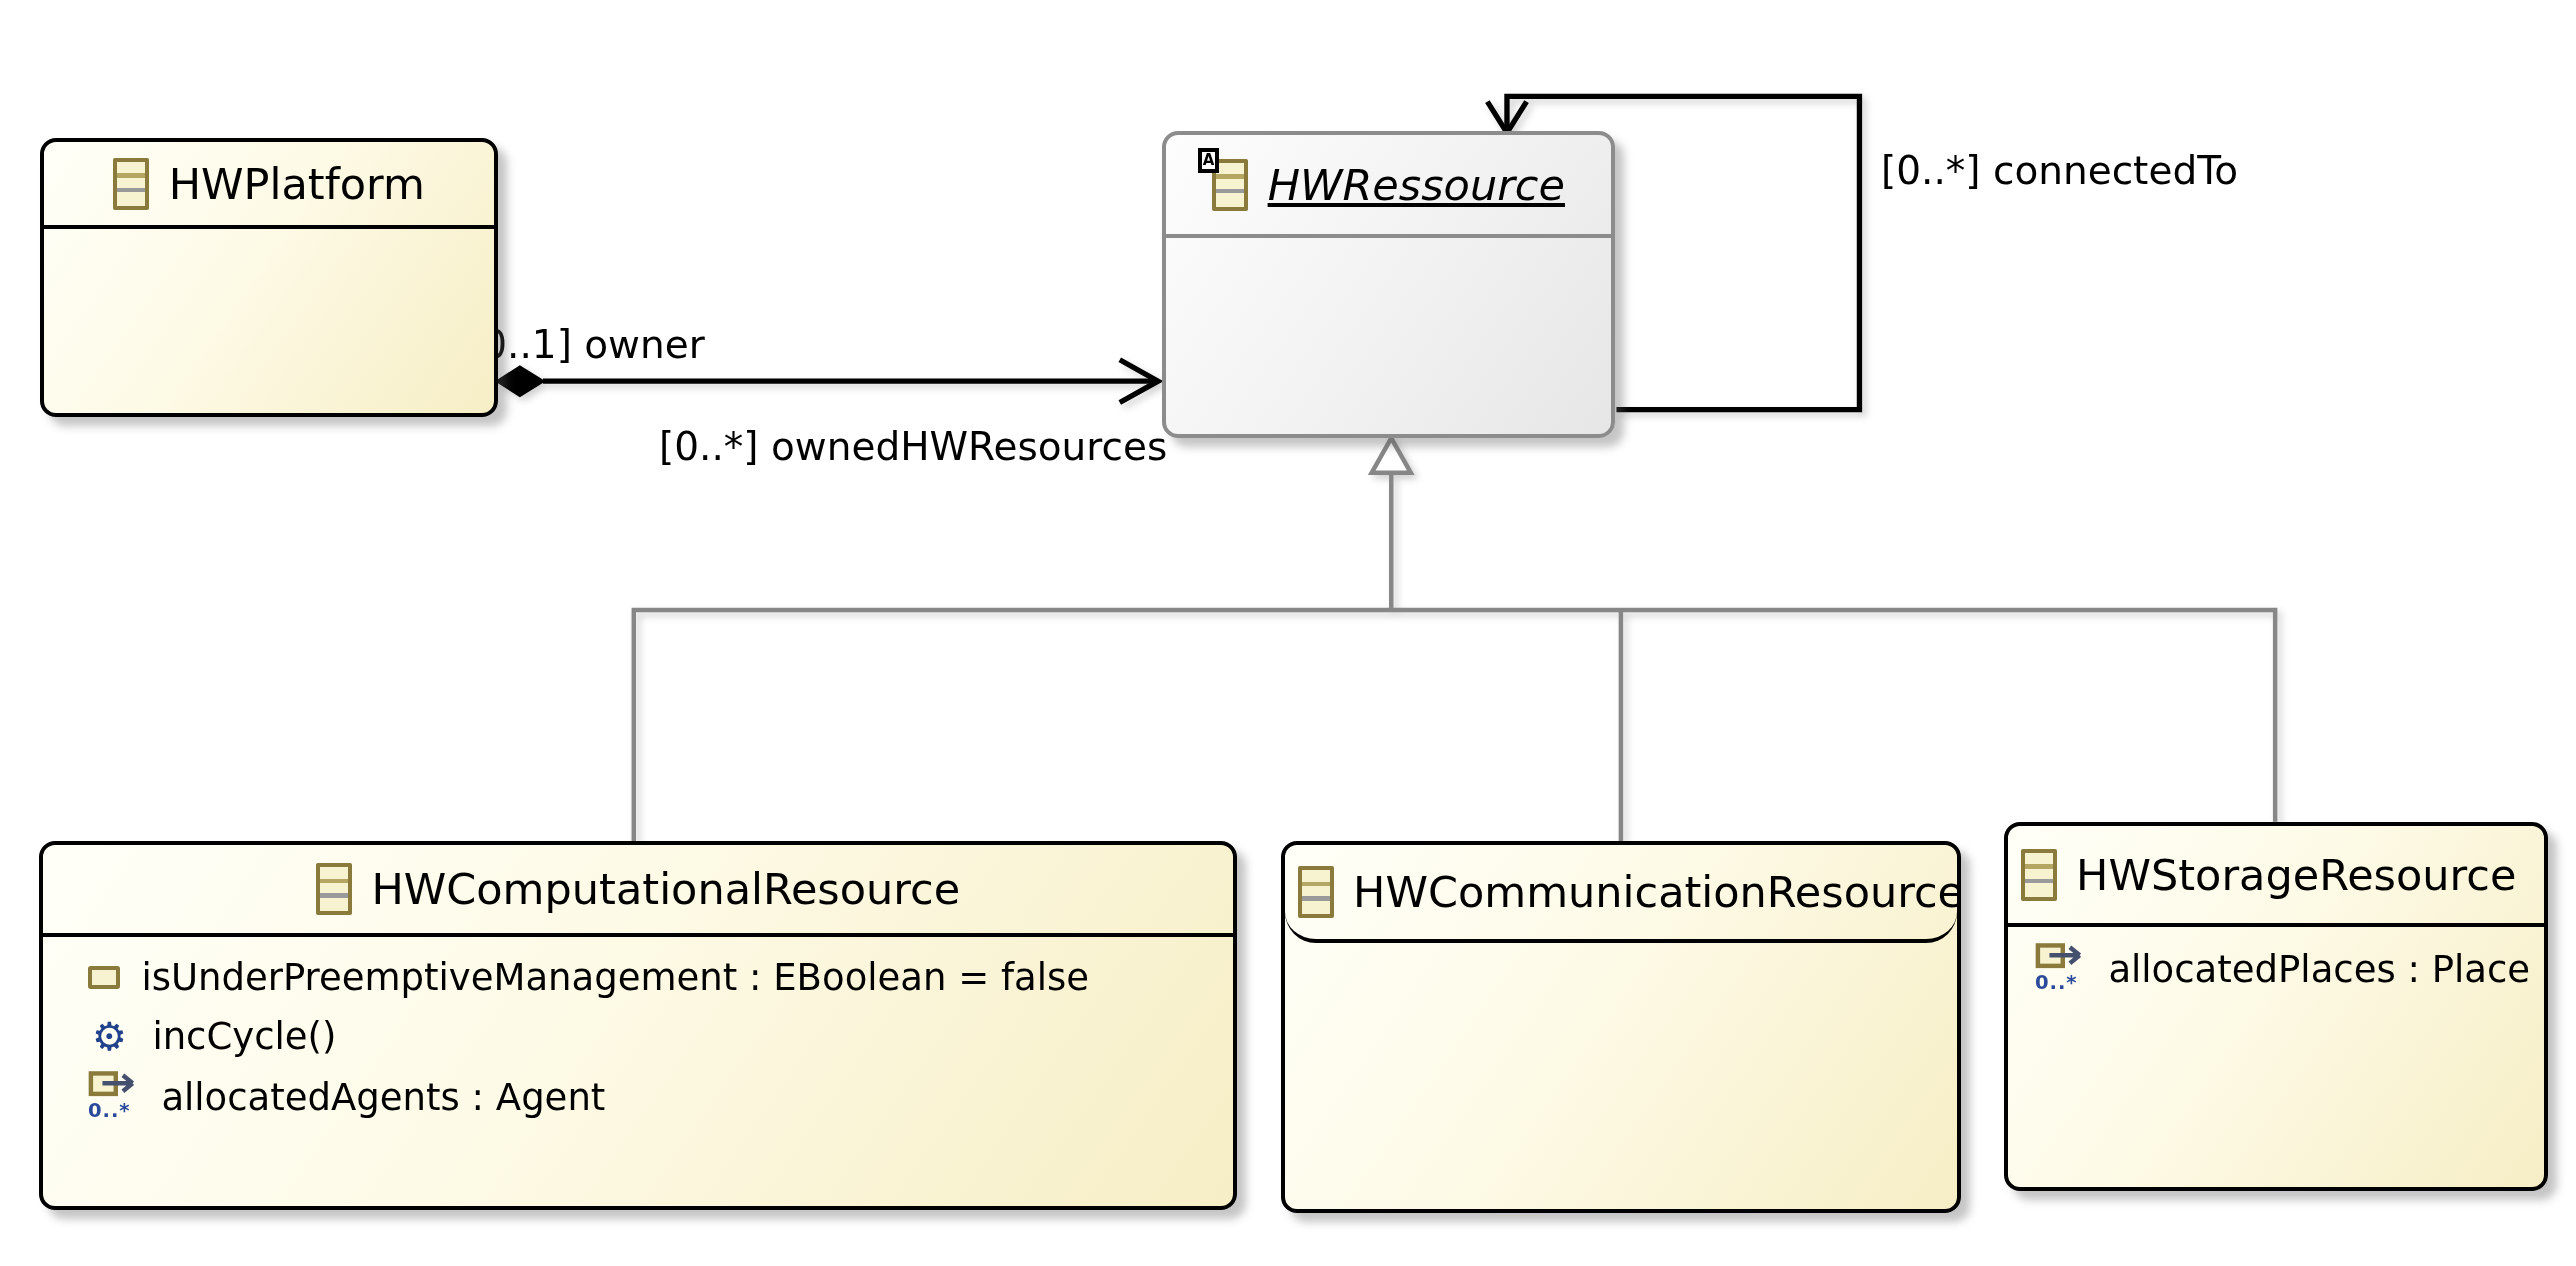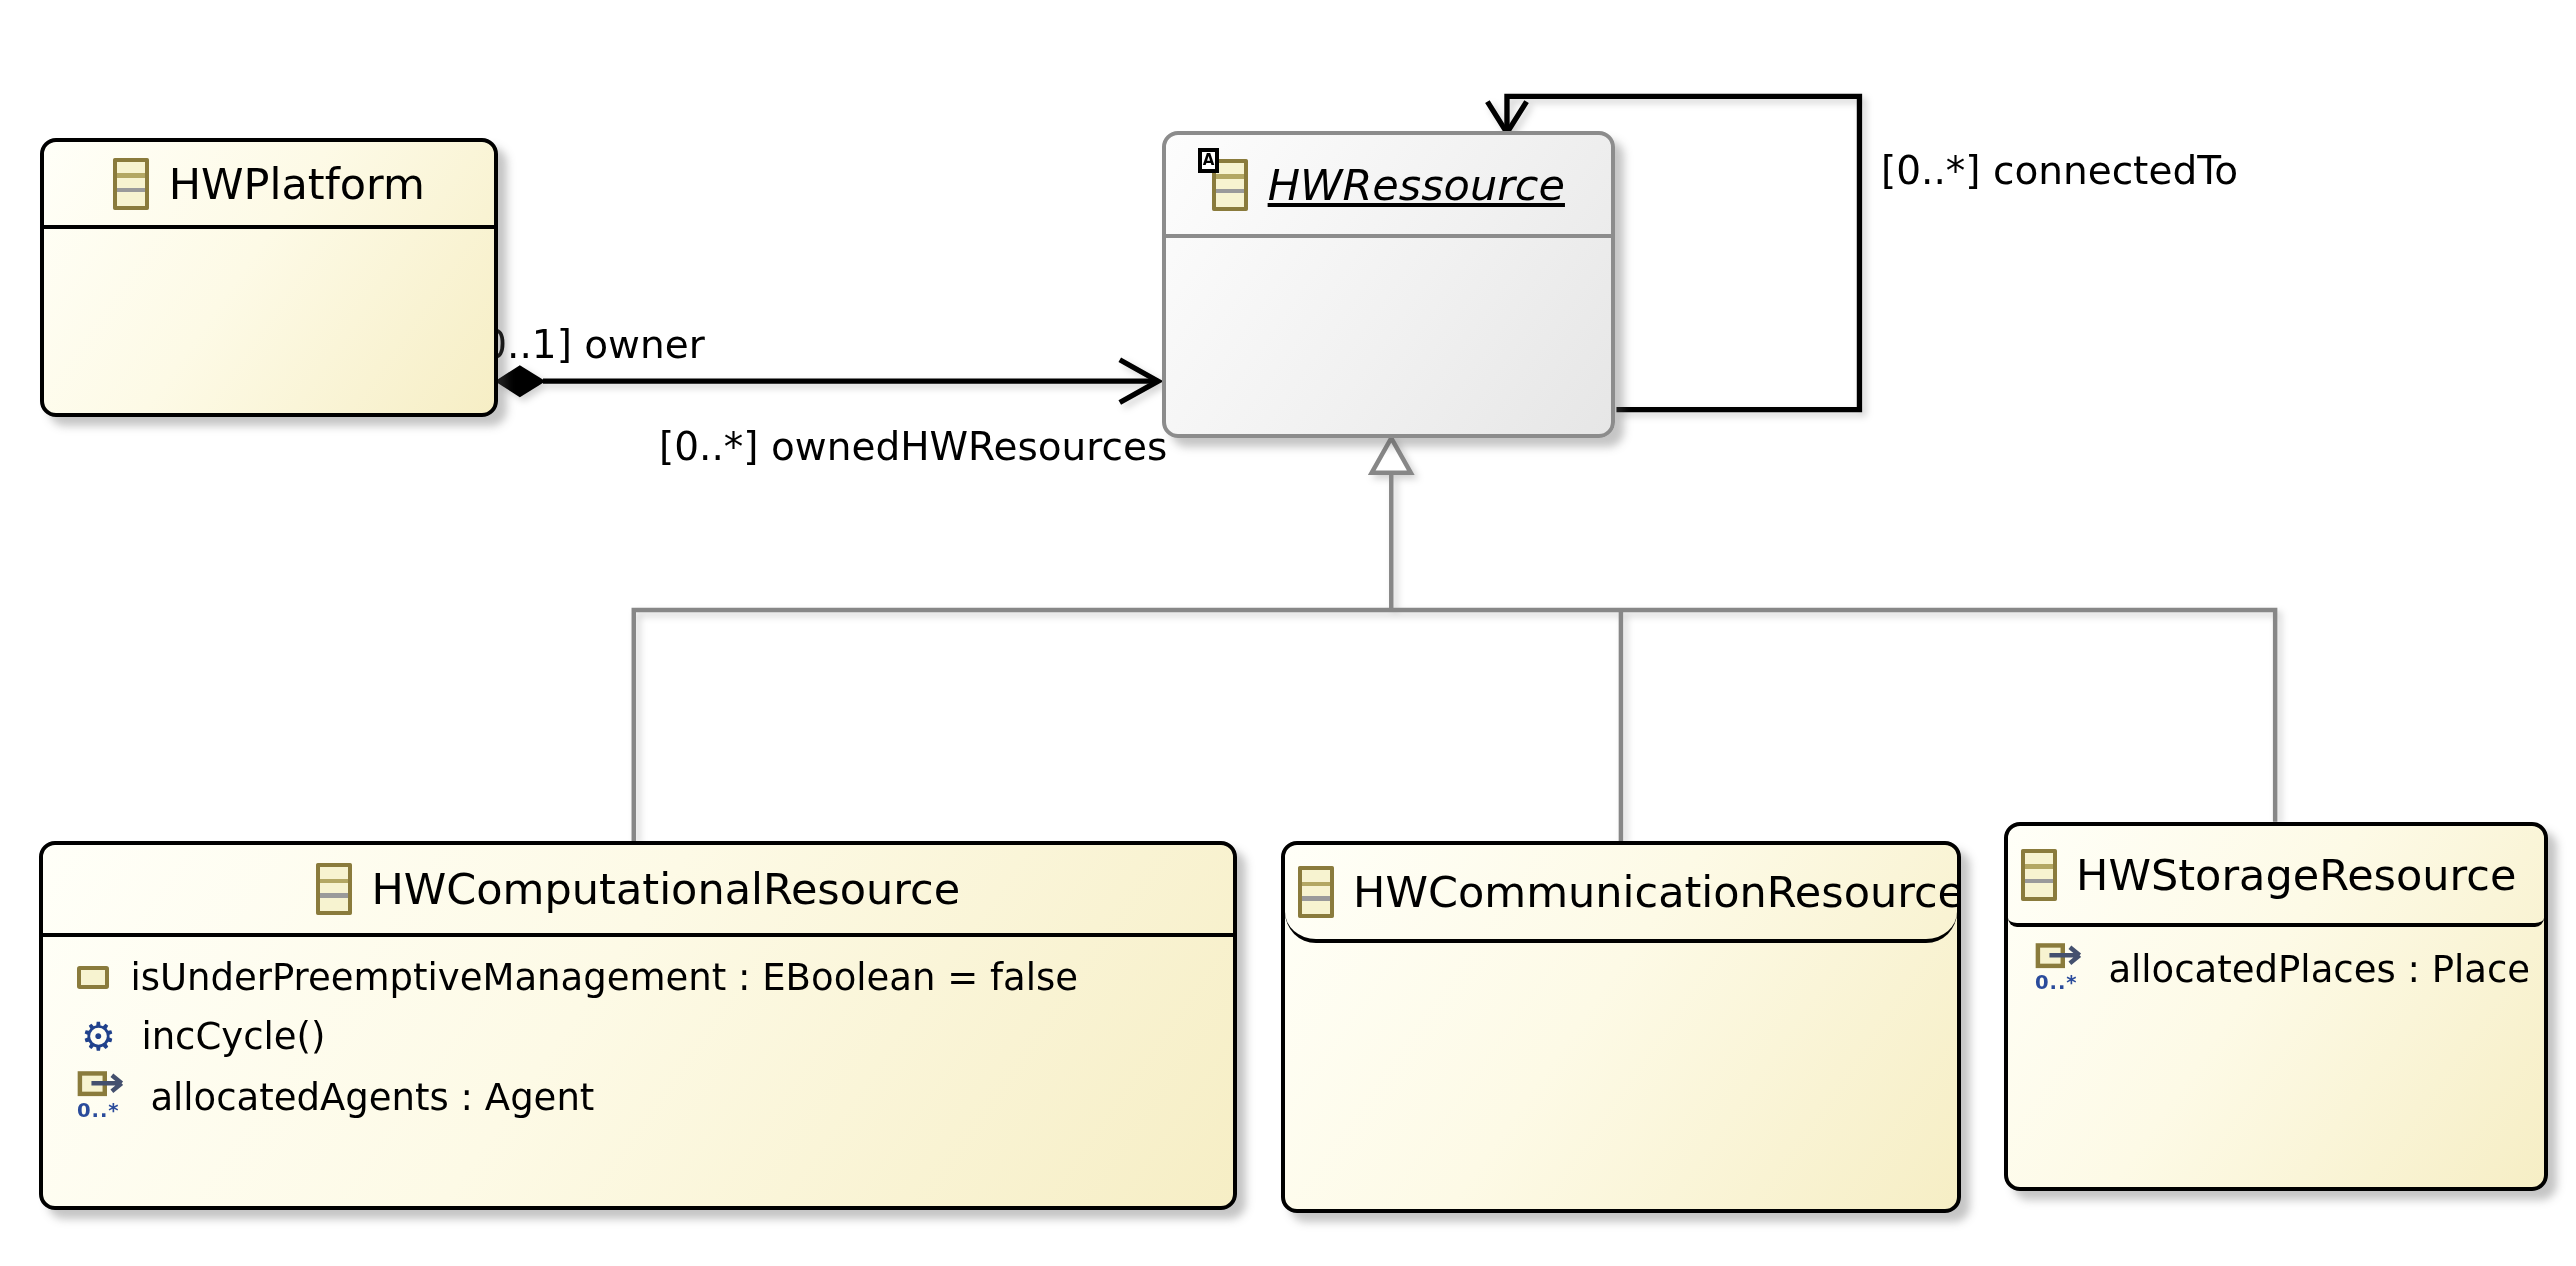--- a/index.html
+++ b/index.html
@@ -40,21 +40,21 @@
               border-radius:1.8px;position:relative;}
   .class-icon .stripe{position:absolute;left:0;right:0;height:4.5px;}
   .class-icon .stripe-tan{top:11.6px;background:#b3a763;}
   .class-icon .stripe-gray{top:26px;background:#9a9a9a;}
   .abstract-badge{position:absolute;left:-14.2px;top:-10.7px;width:21.4px;height:25px;
                   box-sizing:border-box;background:#ffffff;border:4.5px solid #000;
                   display:flex;align-items:center;justify-content:center;
                   font-size:15px;font-weight:bold;color:#000;line-height:1;}
 
   .node-body{padding-top:10.7px;}
-  .member-row{display:flex;align-items:center;gap:21.4px;height:59px;padding-left:34px;overflow:hidden;}
+  .member-row{display:flex;align-items:center;gap:21.4px;height:59px;padding-left:45px;overflow:hidden;}
   .member-row.ref-row{height:69px;align-items:flex-start;padding-top:3.6px;}
   .member-label{font-size:37px;color:#000;white-space:nowrap;}
   .ref-row .member-label{margin-top:7.1px;}
 
   .attr-icon{flex:0 0 auto;box-sizing:border-box;width:32px;height:23px;
              border:4.5px solid var(--icon-border);background:var(--icon-fill);border-radius:2.7px;}
   .op-icon{flex:0 0 auto;width:43px;font-size:39px;line-height:1;color:var(--op-icon);
            text-align:center;}
   .ref-icon{flex:0 0 auto;display:flex;flex-direction:column;align-items:flex-start;width:52px;}
   .ref-mult{font-size:19.6px;font-weight:bold;color:var(--mult-color);line-height:1;margin-top:0px;letter-spacing:0.9px;}
@@ -157,21 +157,21 @@
             <span class="stripe stripe-tan"></span>
             <span class="stripe stripe-gray"></span>
           </span>
       </span>
       <span class="class-title">HWCommunicationResource</span>
     </div>
     <div class="node-body"></div>
   </div>
 
   <div class="uml-node" style="left:2004px;top:822px;width:544px;height:369px;">
-    <div class="node-header align-left" style="height:101px;border-radius:9px;">
+    <div class="node-header align-left" style="height:101px;">
       <span class="icon-wrap">
         <span class="class-icon">
             <span class="stripe stripe-tan"></span>
             <span class="stripe stripe-gray"></span>
           </span>
       </span>
       <span class="class-title">HWStorageResource</span>
     </div>
     <div class="node-body">
       <div class="member-row ref-row" style="padding-left:27px;">

